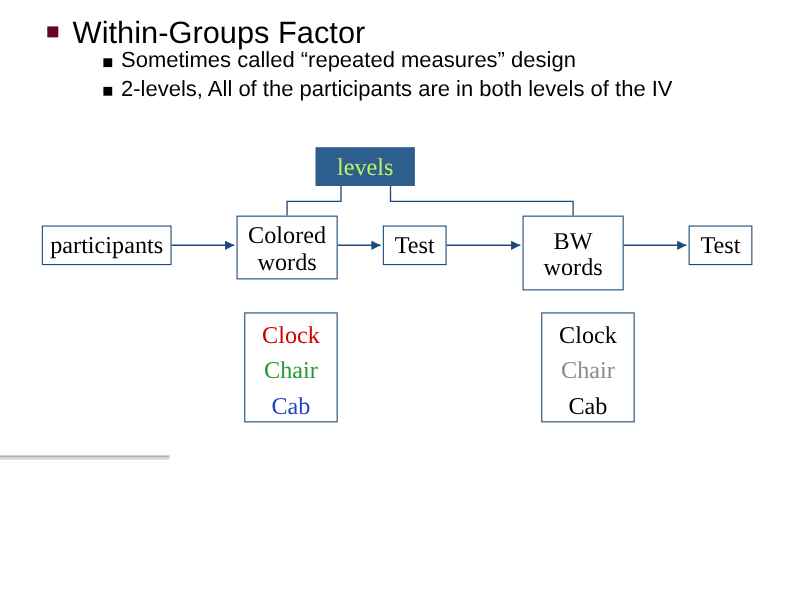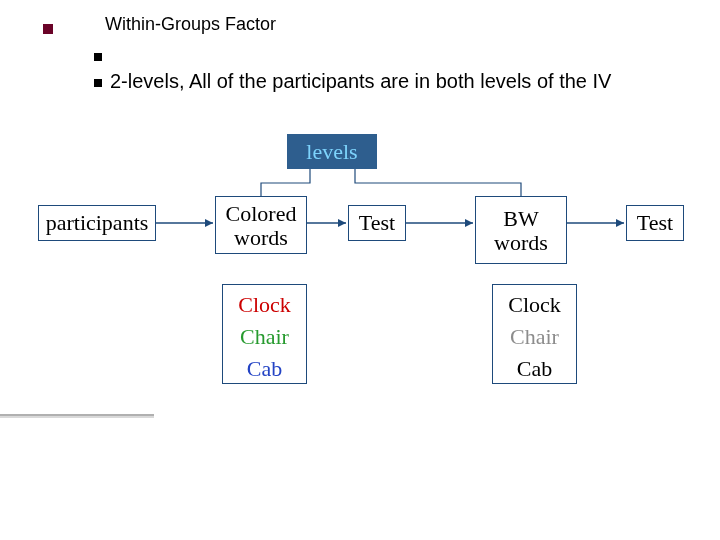--- a/index.html
+++ b/index.html
@@ -17,35 +17,35 @@
   .abs { position: absolute; }
 
   .sq-bullet {
     width: 10px; height: 10px; background: #6a0328;
     display: inline-block;
   }
   .sm-bullet {
     width: 8px; height: 8px; background: #000;
     display: inline-block;
   }
-  .top-title { font-size: 18px; margin-left: 39px; }
+  .top-title { font-size: 28px; }
   .body-text { font-size: 20px; line-height: 1.25; }
 
   .box {
     border: 1.5px solid #1e4a7b;
     background: #fff;
     font-family: "Times New Roman", Times, serif;
     font-size: 22px;
     text-align: center;
     display: flex; align-items: center; justify-content: center;
     box-sizing: border-box;
   }
   .levels-box {
     background: #2e5e8e;
-    color: #7dd3fc;
+    color: #bef264;
     border: 1px solid #2e5e8e;
     font-family: "Times New Roman", Times, serif;
     font-size: 22px;
     display: flex; align-items: center; justify-content: center;
     box-sizing: border-box;
   }
   .word-list {
     border: 1.5px solid #1e4a7b;
     background: #fff;
     font-family: "Times New Roman", Times, serif;
@@ -74,20 +74,21 @@
 </head>
 <body>
 <div class="stage">
 
 <div class="abs decor-line" style="left:0; top:414px;"></div>
 
 <span class="abs sq-bullet" style="left:43px; top:24px;"></span>
 <div class="abs top-title" style="left:66px; top:14px;">Within-Groups Factor</div>
 
 <span class="abs sm-bullet" style="left:94px; top:53px;"></span>
+<div class="abs body-text" style="left:110px; top:43px; width:560px;">Sometimes called “repeated measures” design</div>
 
 <span class="abs sm-bullet" style="left:94px; top:79px;"></span>
 <div class="abs body-text" style="left:110px; top:69px; width:530px;">2-levels, All of the participants are in both levels of the IV</div>
 
 <div class="abs levels-box" style="left:287px; top:134px; width:90px; height:35px;">levels</div>
 
 <div class="abs box" style="left:38px; top:205px; width:118px; height:36px;">participants</div>
 
 <div class="abs box" style="left:215px; top:196px; width:92px; height:58px; white-space:pre-line; line-height:1.1; padding-top:2px;">Colored
 words</div>

